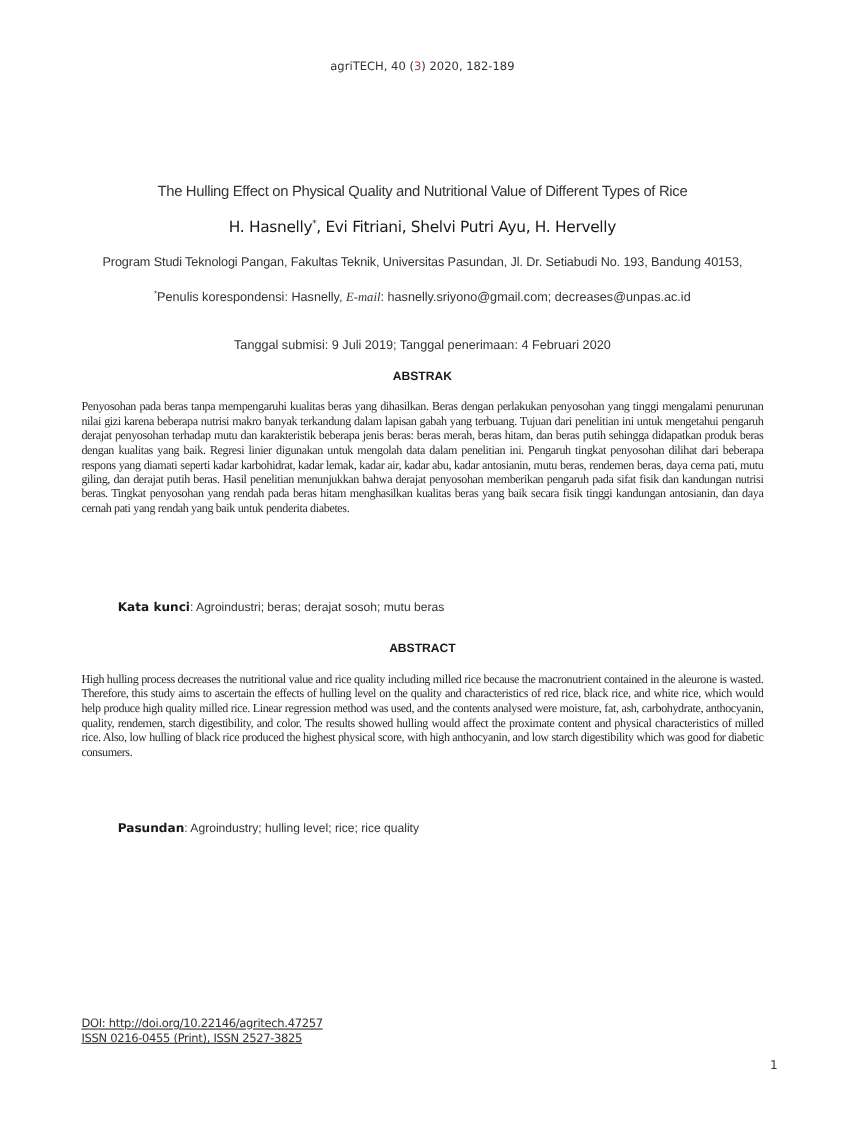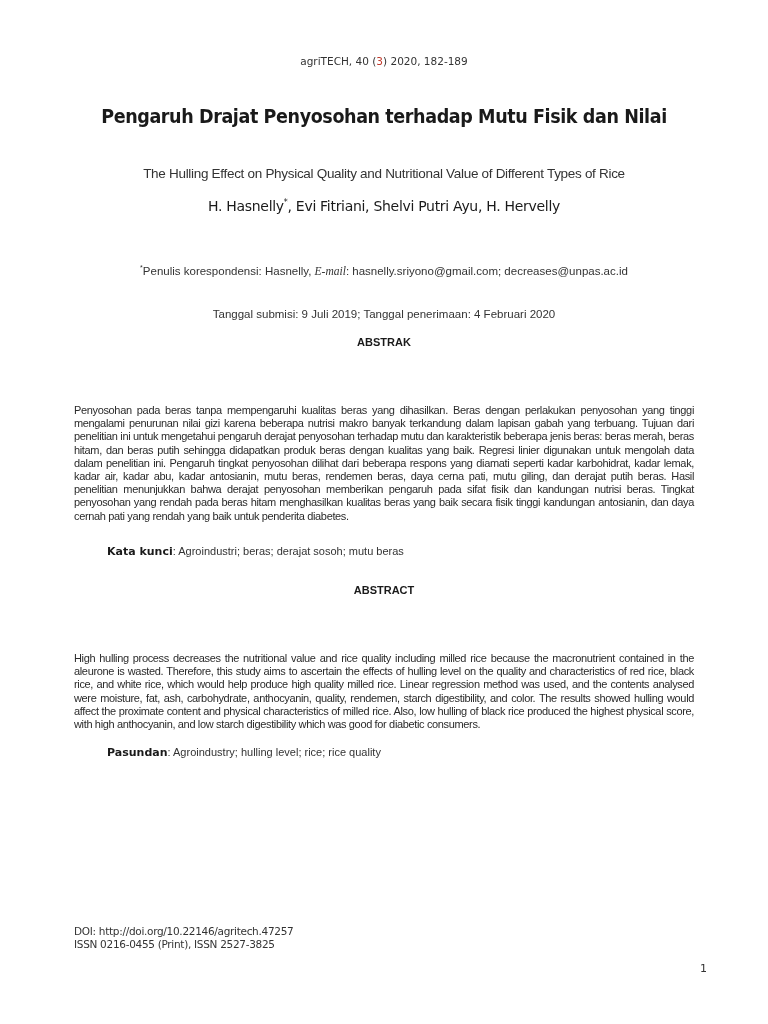--- a/index.html
+++ b/index.html
@@ -10,44 +10,44 @@
     .journal .issue { color: #c0392b; }
     .title { top: 104px; font-size: 19.5px; font-weight: bold; line-height: 25px; color: #1a1a1a; font-family: "DejaVu Sans Condensed", "DejaVu Sans", sans-serif; letter-spacing: -0.4px; }
     .subtitle { top: 166px; font-size: 13.5px; color: #333; font-family: "Liberation Sans", sans-serif; letter-spacing: -0.3px; }
     .authors { top: 198px; font-size: 14px; color: #1a1a1a; letter-spacing: -0.3px; }
     .authors sup { font-size: 8px; }
     .affil { top: 232px; font-size: 11.5px; line-height: 15px; color: #333; font-family: "Liberation Sans", sans-serif; letter-spacing: -0.1px; }
     .corr { top: 264px; font-size: 11.5px; color: #333; font-family: "Liberation Sans", sans-serif; }
     .corr .emaillabel { font-family: "Liberation Serif", serif; font-style: italic; }
     .dates { top: 308px; font-size: 11.5px; color: #333; font-family: "Liberation Sans", sans-serif; }
     .sechead { font-size: 11px; font-weight: bold; color: #1a1a1a; font-family: "Liberation Sans", sans-serif; }
-    .para { left: 74px; width: 620px; font-size: 11px; line-height: 13.2px; text-align: justify; color: #2a2a2a; font-family: Liberation Sans, sans-serif; letter-spacing: -0.35px; word-spacing: 0px; margin-top: 40px; }
+    .para { left: 74px; width: 620px; font-size: 11px; line-height: 13.2px; text-align: justify; color: #2a2a2a; font-family: Liberation Serif, serif; letter-spacing: -0.35px; word-spacing: 0px; }
     .kw { left: 74px; font-size: 11px; color: #333; font-family: "Liberation Sans", sans-serif; margin-left: 33px; }
     .kw b { color: #1a1a1a; font-family: "DejaVu Sans", sans-serif; font-size: 11px; }
-    .footer { left: 74px; font-size: 10.5px; line-height: 13px; color: #333; font-family: "DejaVu Sans", sans-serif; letter-spacing: -0.3px; }
+    .footer { left: 74px; font-size: 10.5px; line-height: 13px; color: #333; font-family: "DejaVu Sans", sans-serif; letter-spacing: -0.3px; text-decoration: underline; }
     .pagenum { left: 700px; top: 962px; font-size: 11px; color: #333; }
   </style>
 </head>
 <body>
 
 <div class="abs center journal">
   <span>agriTECH, 40 (</span><span class="issue">3</span><span>) 2020, 182-189</span>
 </div>
 
 <div class="abs center title">
-  <div>Pengaruh Drajat Penyosohan terhadap Mutu Fisik dan Nilai</div>
 </div>
 
 <div class="abs center subtitle">The Hulling Effect on Physical Quality and Nutritional Value of Different Types of Rice</div>
 
 <div class="abs center authors">
   <span>H. Hasnelly</span><sup>*</sup><span>, Evi Fitriani, Shelvi Putri Ayu, H. Hervelly</span>
 </div>
 
 <div class="abs center affil">
+  <div>Program Studi Teknologi Pangan, Fakultas Teknik, Universitas Pasundan, Jl. Dr. Setiabudi No. 193, Bandung 40153,</div>
 </div>
 
 <div class="abs center corr">
   <sup style="font-size:7px">*</sup><span>Penulis korespondensi: Hasnelly, </span><span class="emaillabel">E-mail</span><span>: hasnelly.sriyono@gmail.com; decreases@unpas.ac.id</span>
 </div>
 
 <div class="abs center dates">Tanggal submisi: 9 Juli 2019; Tanggal penerimaan: 4 Februari 2020</div>
 
 <div class="abs center sechead" style="top:336px">ABSTRAK</div>
 

